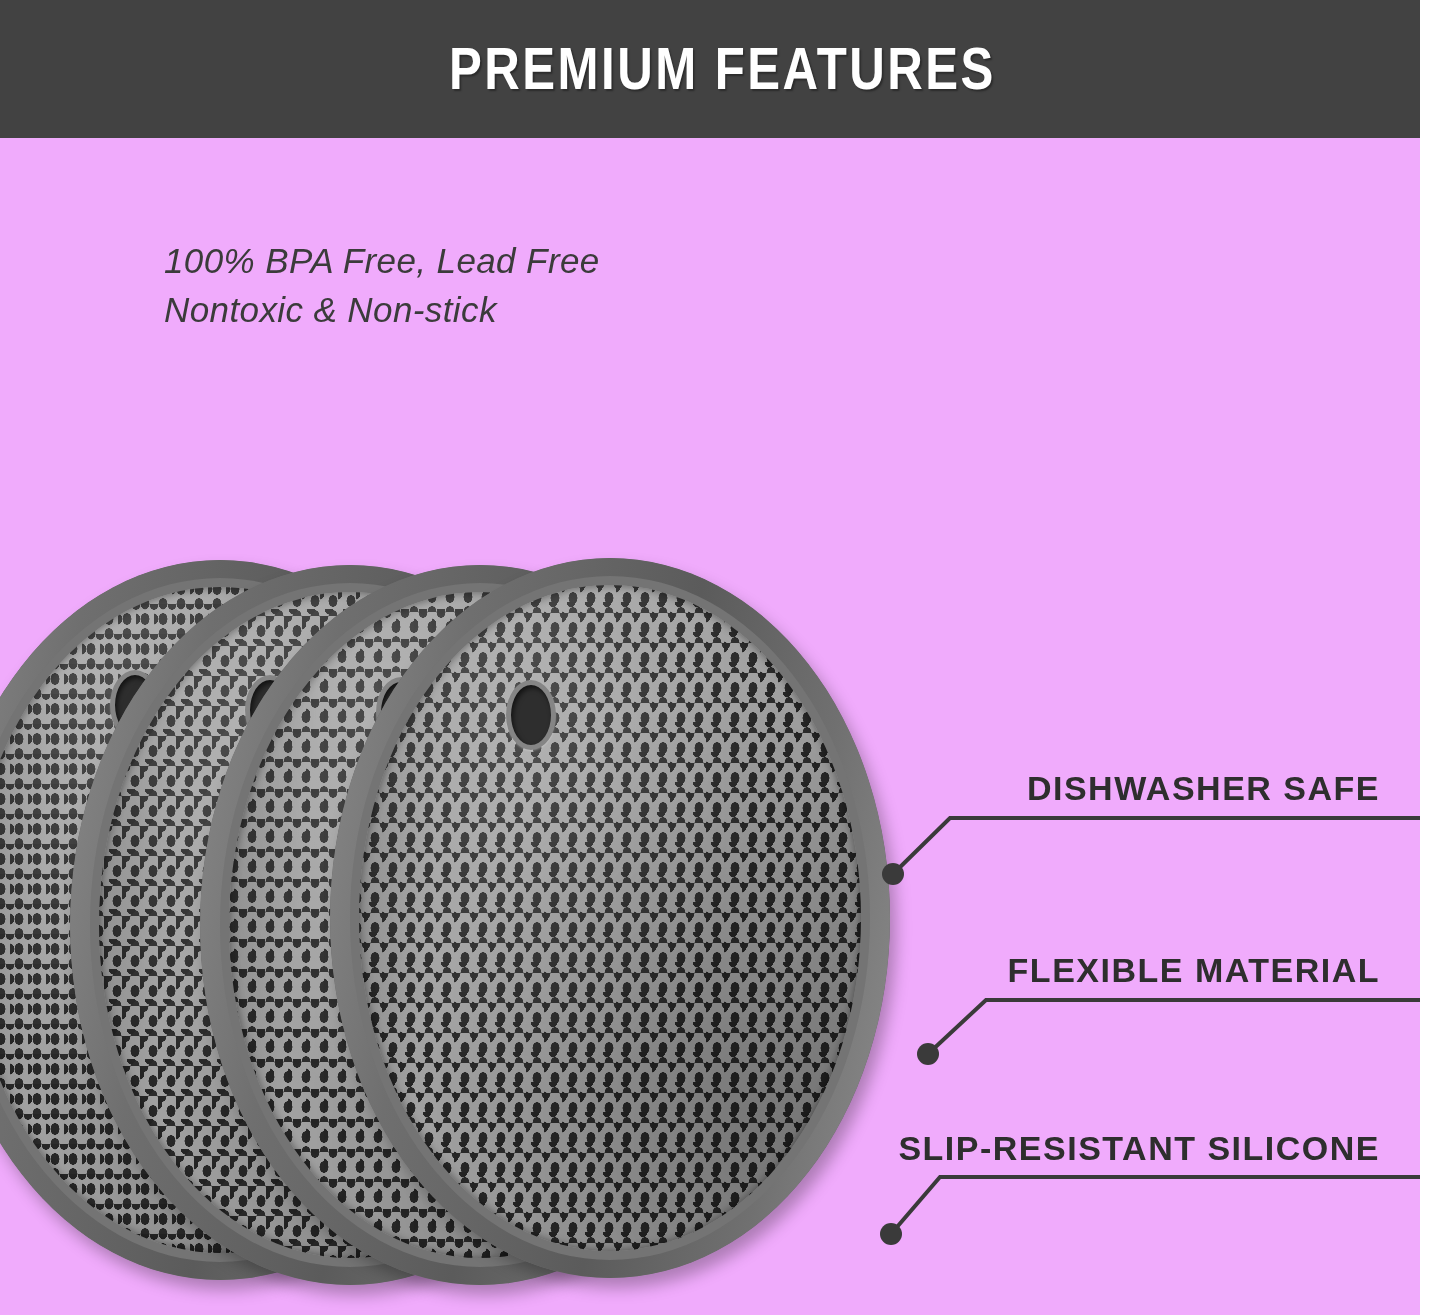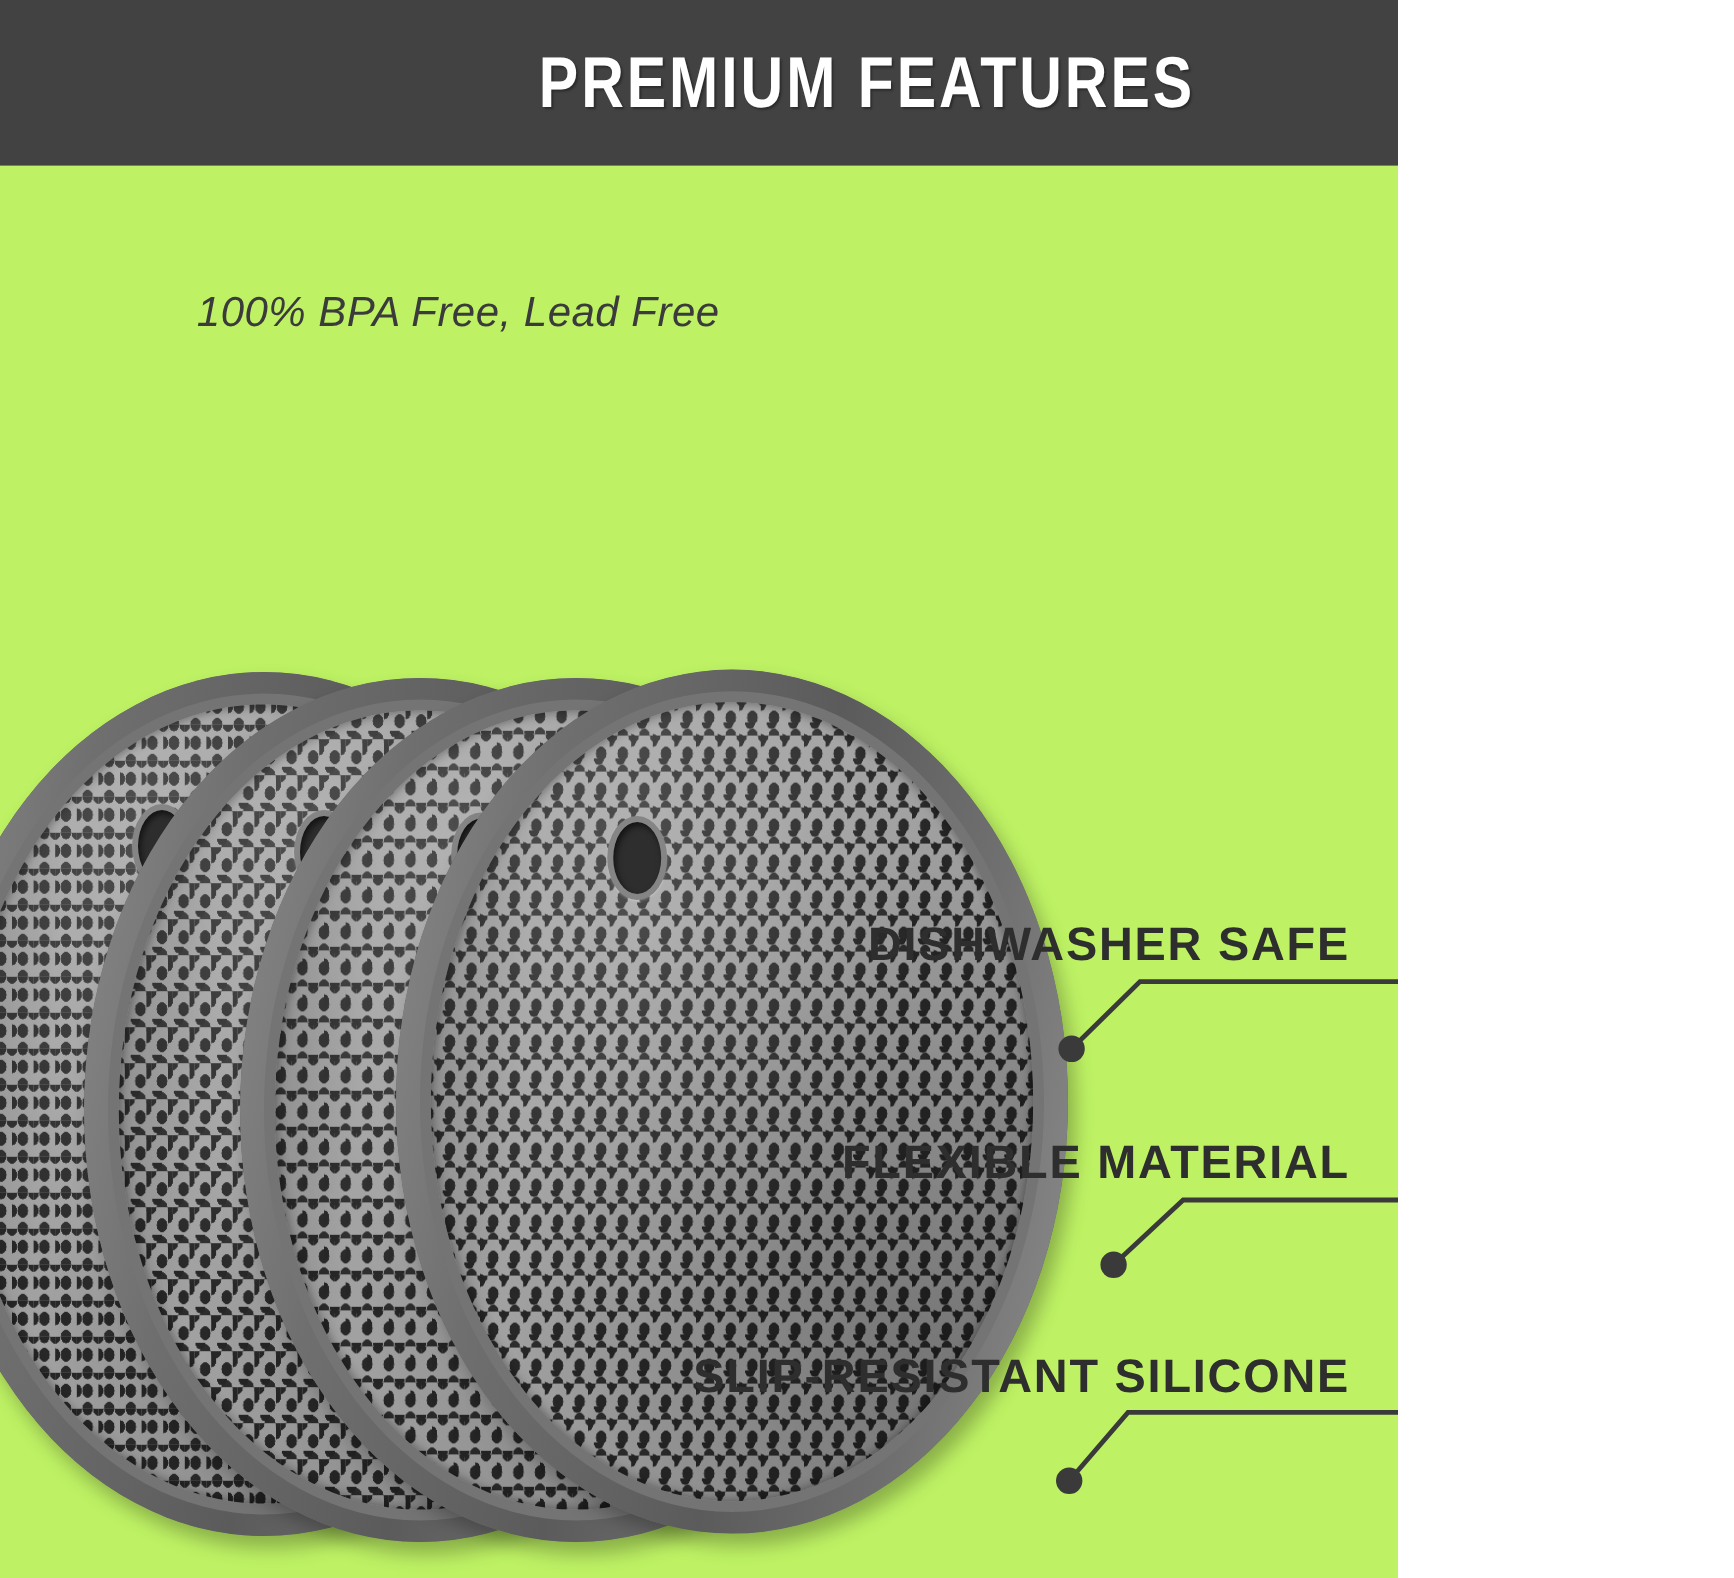--- a/index.html
+++ b/index.html
@@ -5,23 +5,23 @@
   html, body {
     margin: 0;
     padding: 0;
     background: #ffffff;
   }
   body {
     font-family: "Liberation Sans", sans-serif;
   }
   #page {
     position: relative;
-    width: 1165px;
+    width: 1420px;
     height: 1315px;
-    background: #bef264;
+    background: #f0abfc;
     overflow: hidden;
   }
 
   
   .header-bar {
     position: absolute;
     left: 0;
     top: 0;
     width: 1445px;
     height: 138px;
@@ -159,38 +159,39 @@
     top: 0;
     width: 1445px;
     height: 1315px;
     pointer-events: none;
   }
   .callout-label {
     position: absolute;
     color: #2e2e2e;
     font-family: "Liberation Sans Narrow", "Liberation Sans", sans-serif;
     font-weight: 700;
-    font-size: 39px;
+    font-size: 34px;
     line-height: 36px;
     letter-spacing: 1.5px;
     white-space: nowrap;
     text-align: right;
   }
 </style>
 </head>
 <body>
 
 <div id="page">
 
   <div class="header-bar">
     <div class="header-title">PREMIUM FEATURES</div>
   </div>
 
   <div class="intro">
     <div class="intro-line">100% BPA Free, Lead Free</div>
+    <div class="intro-line">Nontoxic &amp; Non-stick</div>
   </div>
 
   <div class="product-stage">
 
     <div class="disc" style="left:-60px; top:20px;">
       <div class="disc-rim"></div>
       <div class="disc-face">
         <div class="honeycomb"></div>
         <div class="face-shade"></div>
       </div>

